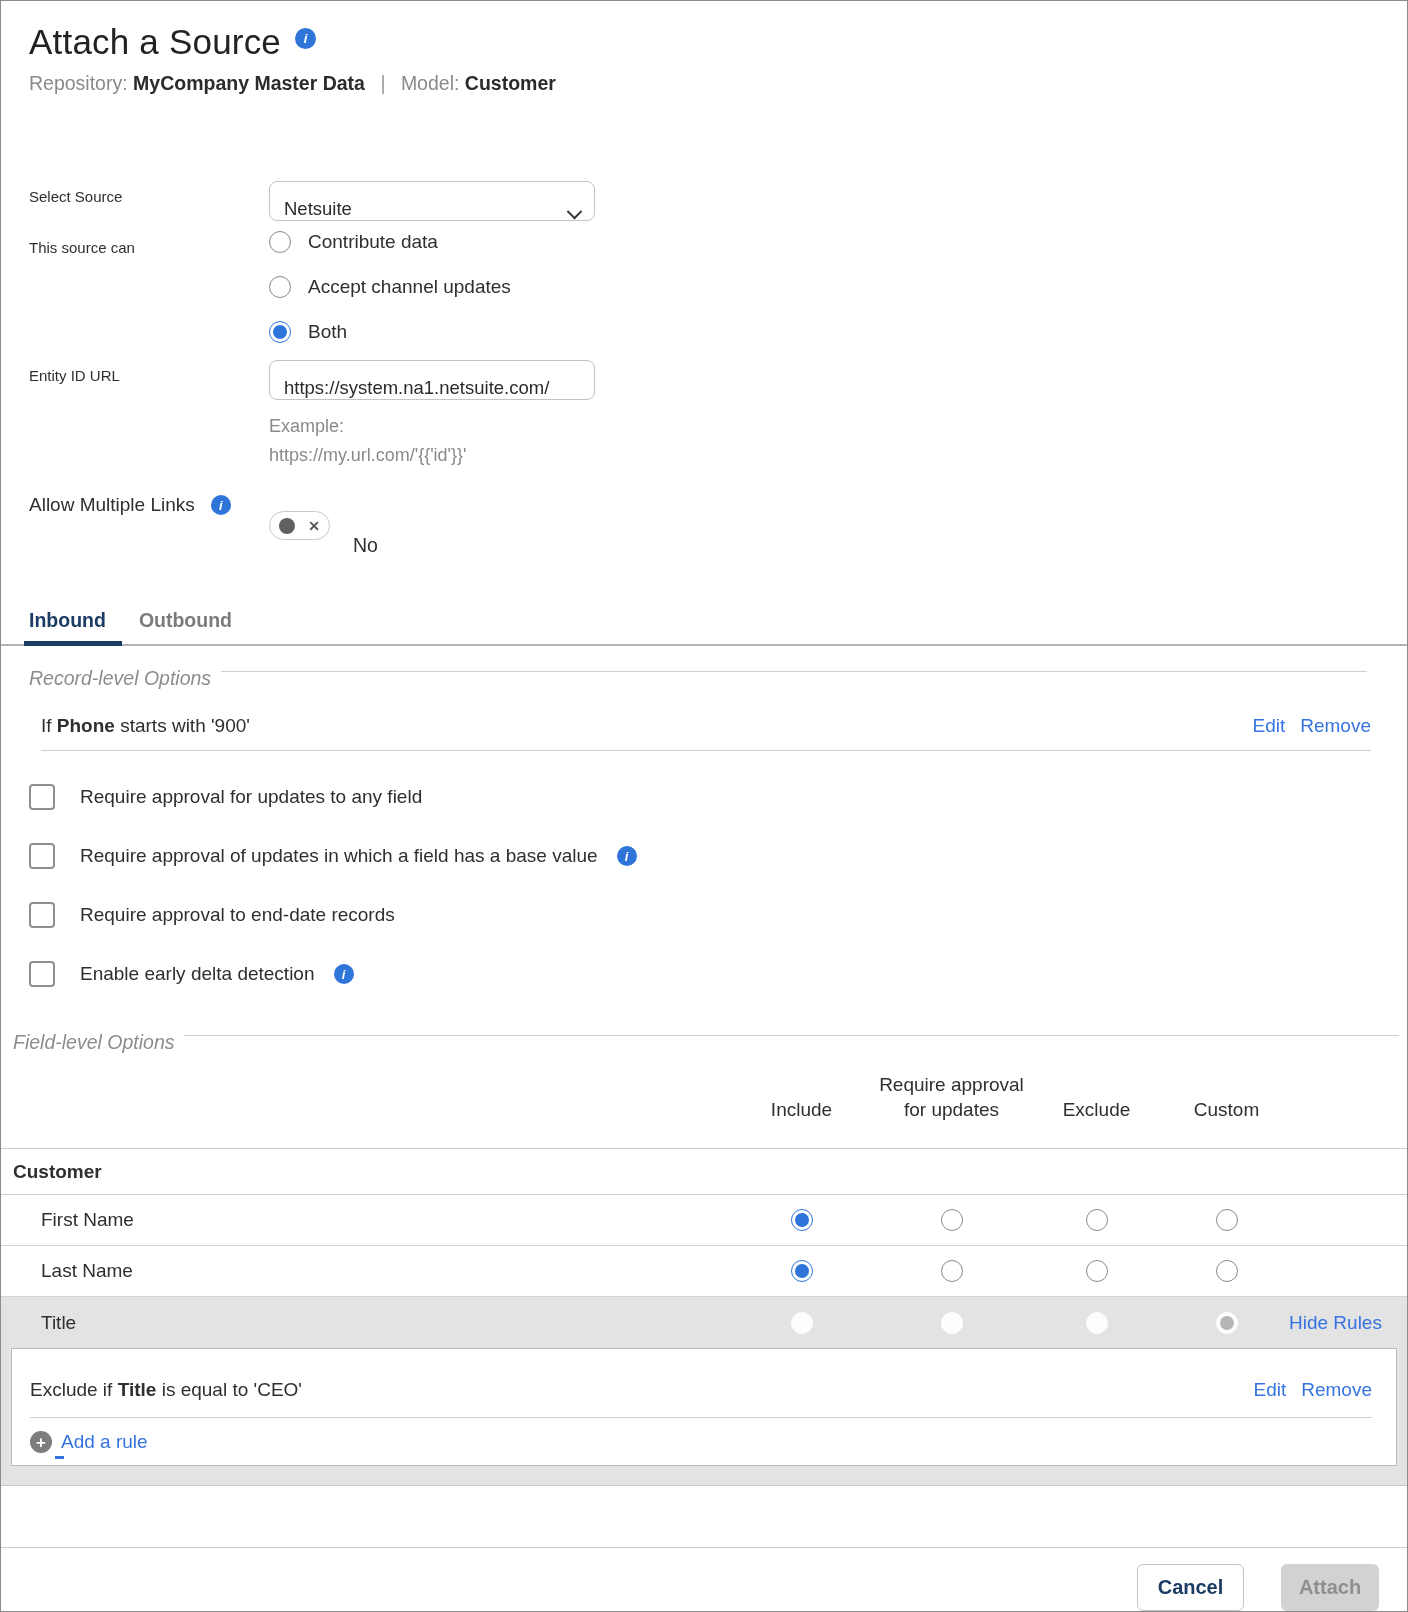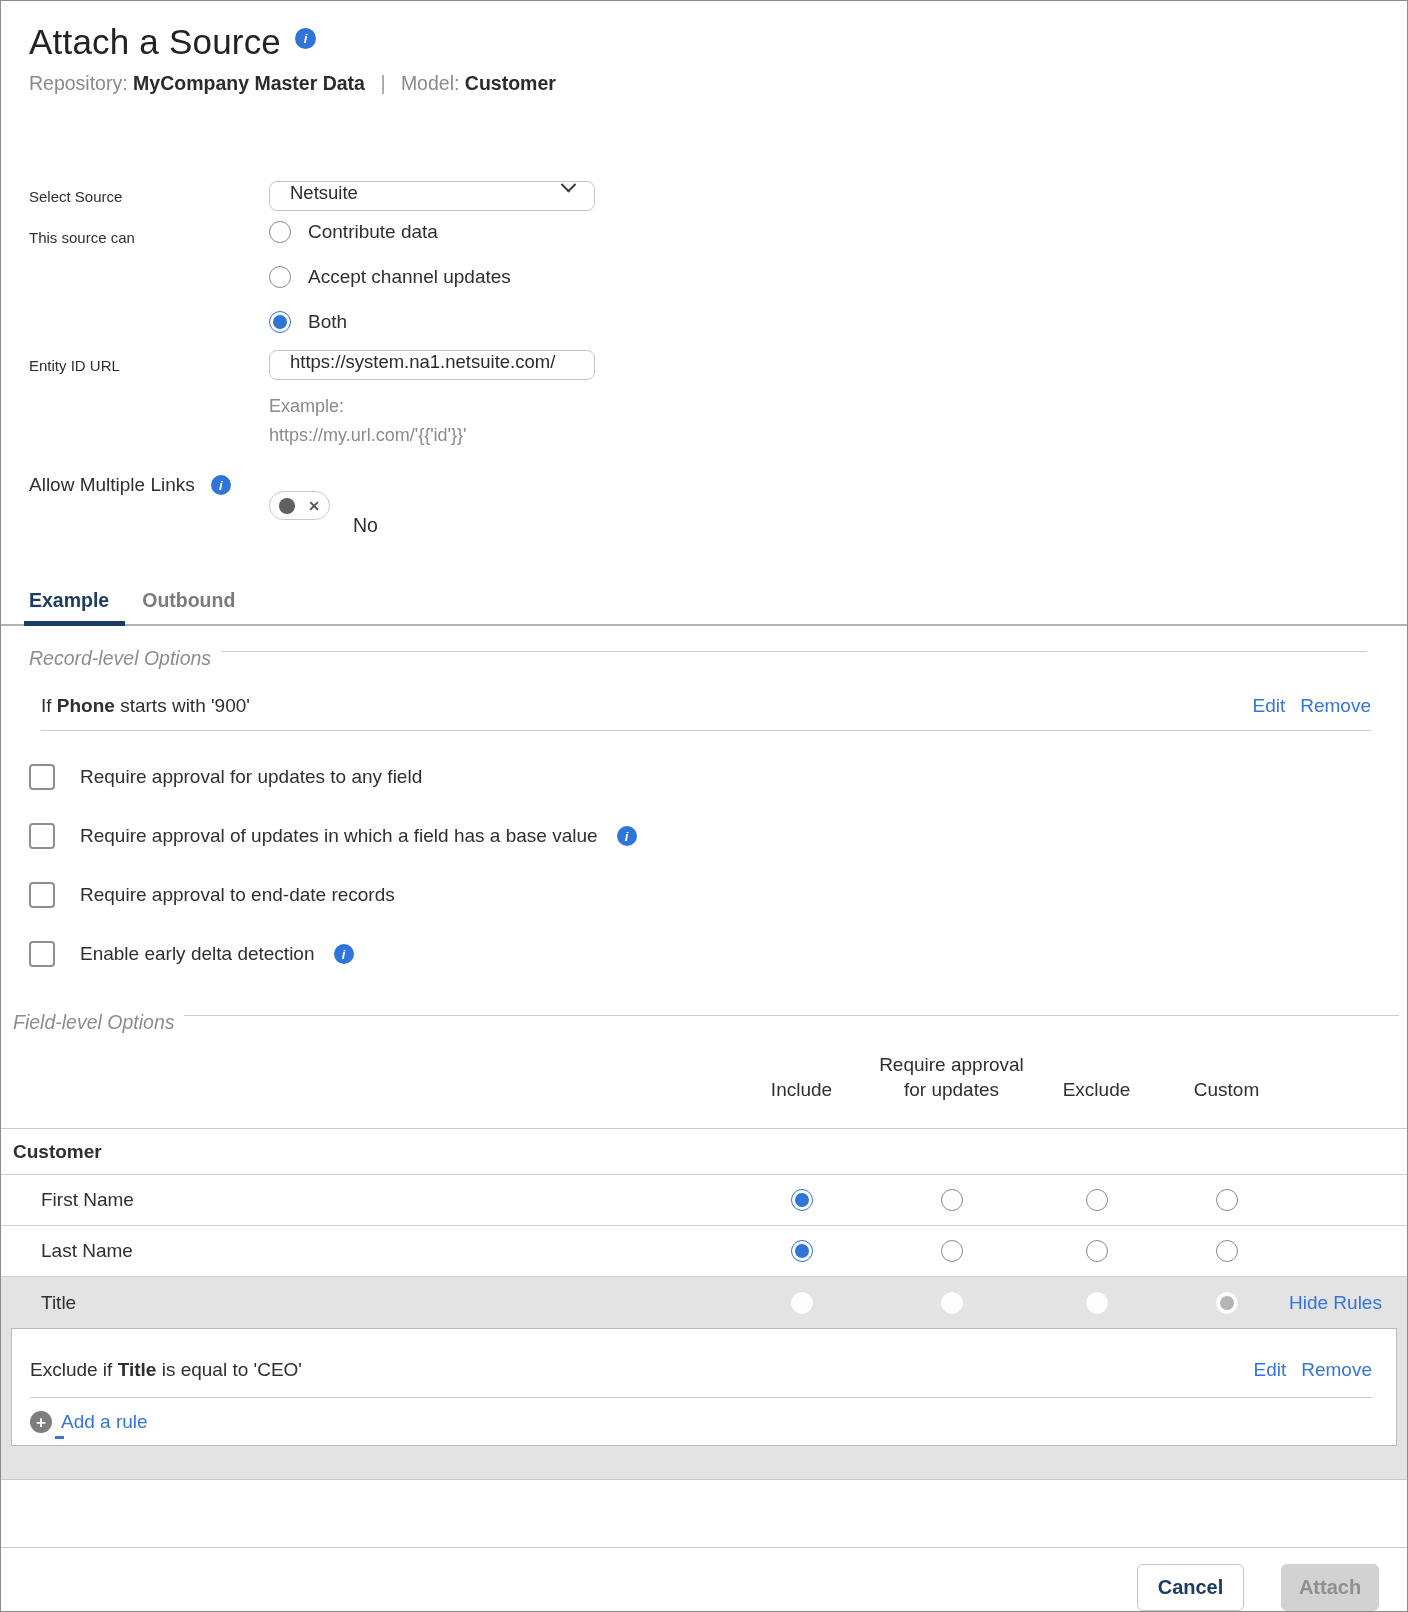--- a/index.html
+++ b/index.html
@@ -19,22 +19,22 @@
   }
   .title-line .info-icon { margin-top: 7px; }
   .subtitle { margin-top: 9px; font-size: 19.5px; color: #8a8a8a; }
   .subtitle b { color: #2b2b2b; font-weight: 700; }
   .subtitle .sep { margin: 0 10px; color: #9a9a9a; }
   
   .form { margin-top: 72px; padding: 0 28px; }
   .form-row { display: grid; grid-template-columns: 240px 1fr; align-items: start; }
   .form-label { font-size: 15px; color: #2f2f2f; padding-top: 7px; }
   .select-box, .text-input {
-    width: 326px; height: 30px; border: 1px solid #c4c4c4; border-radius: 8px;
-    display: flex; align-items: flex-start; padding: 0 20px; font-size: 18.5px; color: #2b2b2b;
+    width: 326px; height: 40px; border: 1px solid #c4c4c4; border-radius: 8px;
+    display: flex; align-items: flex-end; padding: 0 14px; font-size: 18.5px; color: #2b2b2b;
     background: #fff;
   }
   .select-box { justify-content: space-between; cursor: pointer; }
   .chev { width: 11px; height: 11px; border-right: 2px solid #3a3a3a; border-bottom: 2px solid #3a3a3a; transform: rotate(45deg) translate(-2px,-2px); }
   .text-input { white-space: nowrap; overflow: hidden; }
   .radio-stack { display: flex; flex-direction: column; gap: 23px; margin-top: 10px; }
   .radio-option { display: flex; align-items: center; gap: 17px; font-size: 19px; cursor: pointer; width: max-content; }
   .radio { width: 22px; height: 22px; border-radius: 50%; border: 1.5px solid #8a8a8a; background: #fff; flex: 0 0 auto; position: relative; }
   .radio.checked { border-color: #2e74d9; }
   .radio.checked::after { content: ""; position: absolute; inset: 3px; border-radius: 50%; background: #2e74d9; }
@@ -85,21 +85,21 @@
   .group-row { height: 46px; display: flex; align-items: center; padding-left: 12px; font-size: 19px; font-weight: 700; border-bottom: 1px solid #cfcfcf; }
   .field-row {
     display: grid; grid-template-columns: 1fr 145px 155px 135px 125px 118px;
     height: 51px; align-items: center; border-bottom: 1px solid #d2d2d2; font-size: 19px;
   }
   .field-row .fname { padding-left: 40px; }
   .cell { display: flex; justify-content: center; }
   .cell-radio { width: 22px; height: 22px; border-radius: 50%; border: 1.5px solid #8a8a8a; background: #fff; position: relative; cursor: pointer; }
   .cell-radio.checked { border-color: #2e74d9; }
   .cell-radio.checked::after { content: ""; position: absolute; inset: 3px; border-radius: 50%; background: #2e74d9; }
-  .title-block { background: #e3e3e3; border-bottom: 1px solid #c9c9c9; padding-bottom: 33px; margin-bottom: 19px; }
+  .title-block { background: #e3e3e3; border-bottom: 1px solid #c9c9c9; padding-bottom: 19px; margin-bottom: 19px; }
   .title-block .field-row { border-bottom: none; }
   .title-block .cell-radio { border-color: #fdfdfd; background: #fdfdfd; }
   .title-block .cell-radio.checked { border-color: #fdfdfd; }
   .title-block .cell-radio.checked::after { background: #b5b5b5; }
   .hide-rules-cell { display: flex; justify-content: flex-start; padding-left: 0; }
   .rules-panel { margin: 0 10px; background: #fff; border: 1px solid #b9b9b9; padding: 30px 24px 12px 18px; }
   .panel-rule { display: flex; justify-content: space-between; align-items: center; font-size: 19px; }
   .panel-divider { border-top: 1px solid #cfcfcf; margin: 16px 0 0 0; }
   .add-rule { margin-top: 13px; display: flex; align-items: center; gap: 9px; position: relative; width: max-content; cursor: pointer; }
   .plus-icon { width: 22px; height: 22px; border-radius: 50%; background: #7d7d7d; color: #fff; font-size: 17px; font-weight: 700; display: flex; align-items: center; justify-content: center; line-height: 1; }
@@ -179,21 +179,21 @@
         <div class="toggle">
           <span class="toggle-dot"></span>
           <span class="toggle-x">✕</span>
         </div>
         <span class="toggle-state">No</span>
       </div>
     </div>
   </div>
 
   <div class="tab-strip">
-    <div class="tab active">Example</div>
+    <div class="tab active">Inbound</div>
     <div class="tab">Outbound</div>
   </div>
 
   <div class="legend legend-record">
     <span>Record-level Options</span>
   </div>
 
 
   <div class="inline-rule">
     <div>

